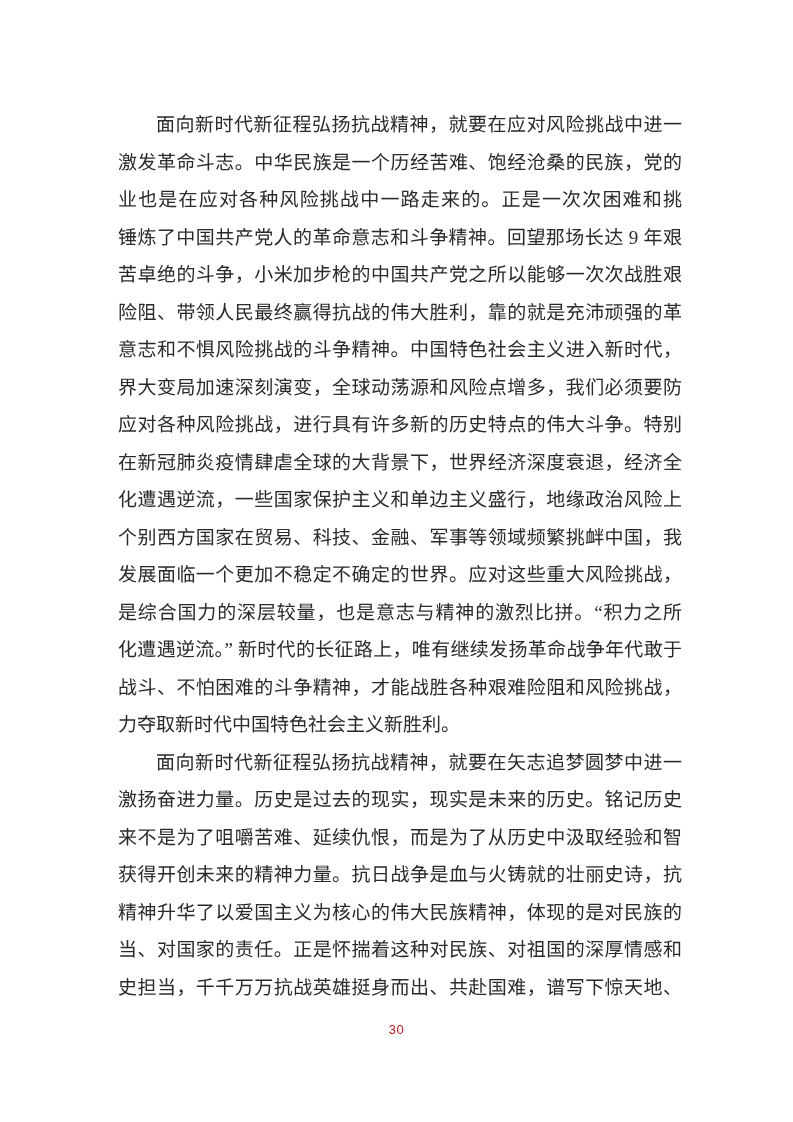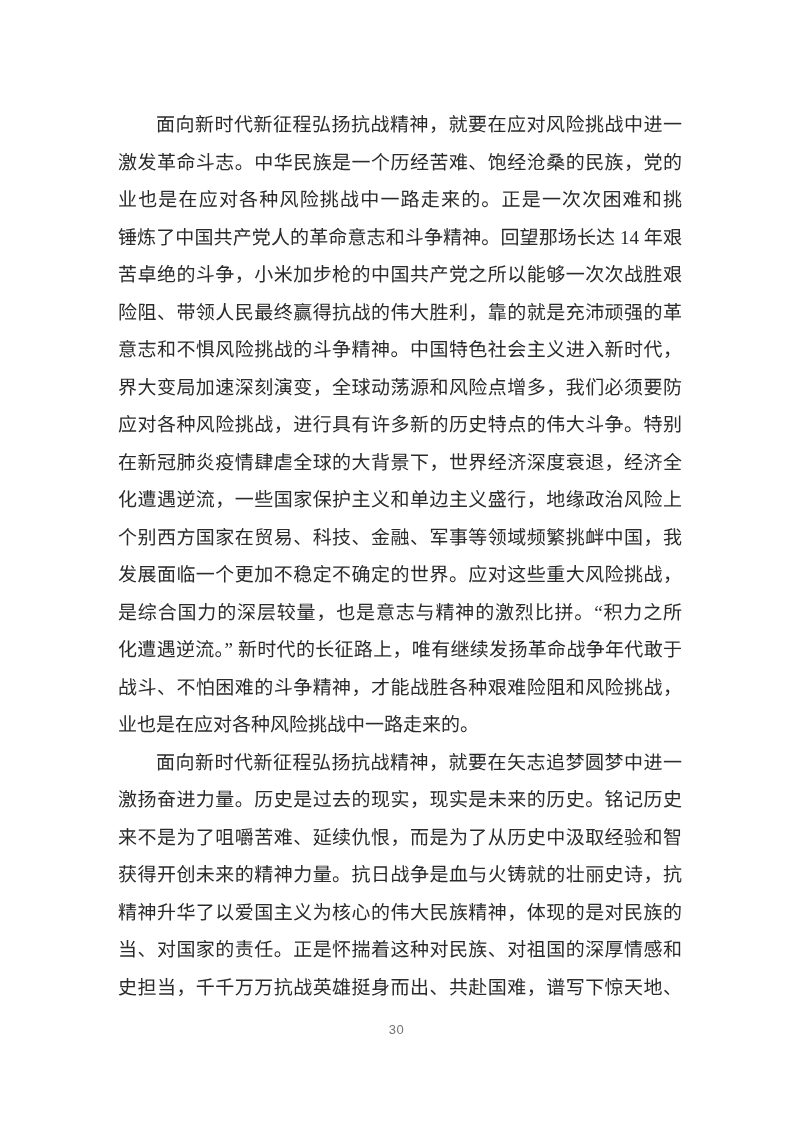--- a/index.html
+++ b/index.html
@@ -47,47 +47,47 @@
   .footer {
     position: absolute;
     top: 1020px;
     left: 0;
     width: 100%;
     text-align: center;
   }
   .page-number {
     font-family: "Liberation Sans", "DejaVu Sans", sans-serif;
     font-size: 13px;
-    color: #737373;
+    color: #b91c1c;
     letter-spacing: 0.5px;
   }
 </style>
 </head>
 <body>
 
 <div class="page">
   <div class="body-text">
       <div class="paragraph complete">
         <div class="line first">面向新时代新征程弘扬抗战精神，就要在应对风险挑战中进一步</div>
         <div class="line">激发革命斗志。中华民族是一个历经苦难、饱经沧桑的民族，党的事</div>
         <div class="line">业也是在应对各种风险挑战中一路走来的。正是一次次困难和挑战，</div>
-        <div class="line">锤炼了中国共产党人的革命意志和斗争精神。回望那场长达 14 年艰</div>
+        <div class="line">锤炼了中国共产党人的革命意志和斗争精神。回望那场长达 9 年艰</div>
         <div class="line">苦卓绝的斗争，小米加步枪的中国共产党之所以能够一次次战胜艰难</div>
         <div class="line">险阻、带领人民最终赢得抗战的伟大胜利，靠的就是充沛顽强的革命</div>
         <div class="line">意志和不惧风险挑战的斗争精神。中国特色社会主义进入新时代，世</div>
         <div class="line">界大变局加速深刻演变，全球动荡源和风险点增多，我们必须要防范</div>
         <div class="line">应对各种风险挑战，进行具有许多新的历史特点的伟大斗争。特别是</div>
         <div class="line">在新冠肺炎疫情肆虐全球的大背景下，世界经济深度衰退，经济全球</div>
         <div class="line">化遭遇逆流，一些国家保护主义和单边主义盛行，地缘政治风险上升，</div>
         <div class="line">个别西方国家在贸易、科技、金融、军事等领域频繁挑衅中国，我国</div>
         <div class="line">发展面临一个更加不稳定不确定的世界。应对这些重大风险挑战，既</div>
         <div class="line">是综合国力的深层较量，也是意志与精神的激烈比拼。“积力之所举，</div>
         <div class="line">化遭遇逆流。” 新时代的长征路上，唯有继续发扬革命战争年代敢于</div>
         <div class="line">战斗、不怕困难的斗争精神，才能战胜各种艰难险阻和风险挑战，奋</div>
-        <div class="line">业也是在应对各种风险挑战中一路走来的。</div>
+        <div class="line">力夺取新时代中国特色社会主义新胜利。</div>
       </div>
       <div class="paragraph">
         <div class="line first">面向新时代新征程弘扬抗战精神，就要在矢志追梦圆梦中进一步</div>
         <div class="line">激扬奋进力量。历史是过去的现实，现实是未来的历史。铭记历史从</div>
         <div class="line">来不是为了咀嚼苦难、延续仇恨，而是为了从历史中汲取经验和智慧，</div>
         <div class="line">获得开创未来的精神力量。抗日战争是血与火铸就的壮丽史诗，抗战</div>
         <div class="line">精神升华了以爱国主义为核心的伟大民族精神，体现的是对民族的担</div>
         <div class="line">当、对国家的责任。正是怀揣着这种对民族、对祖国的深厚情感和历</div>
         <div class="line">史担当，千千万万抗战英雄挺身而出、共赴国难，谱写下惊天地、泣</div>
       </div>

